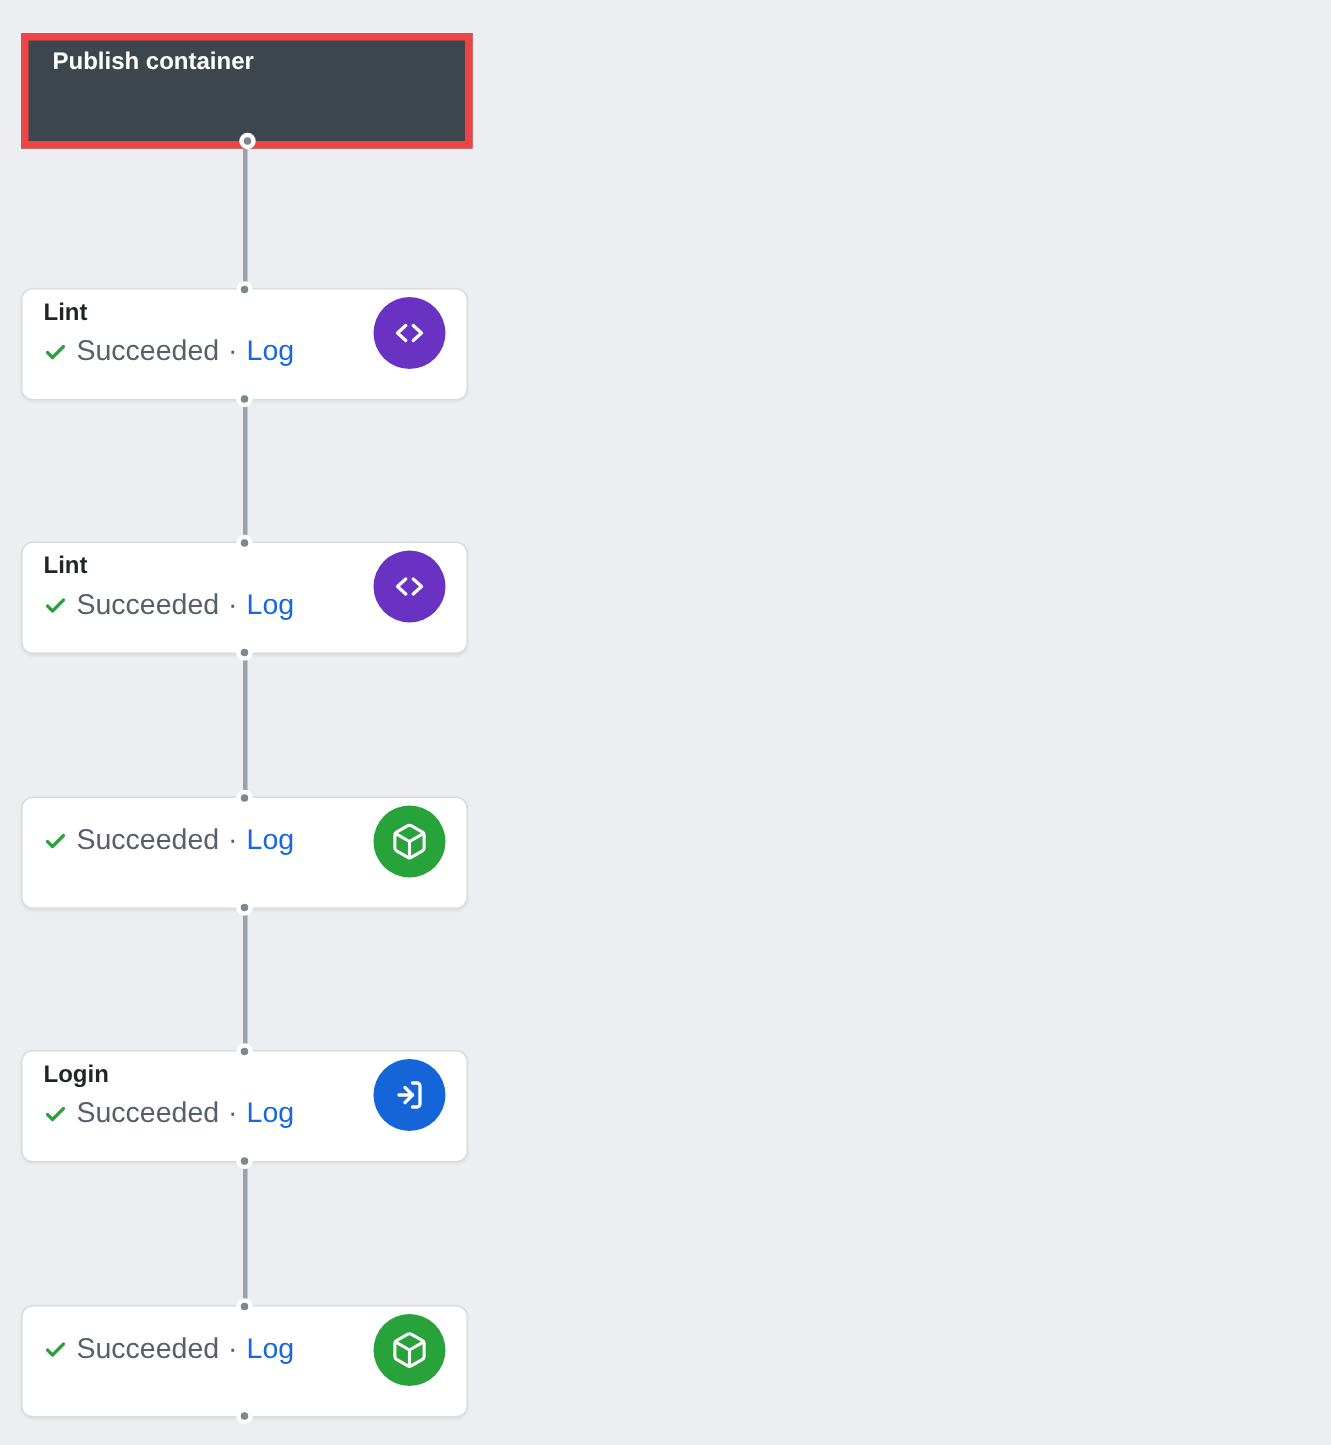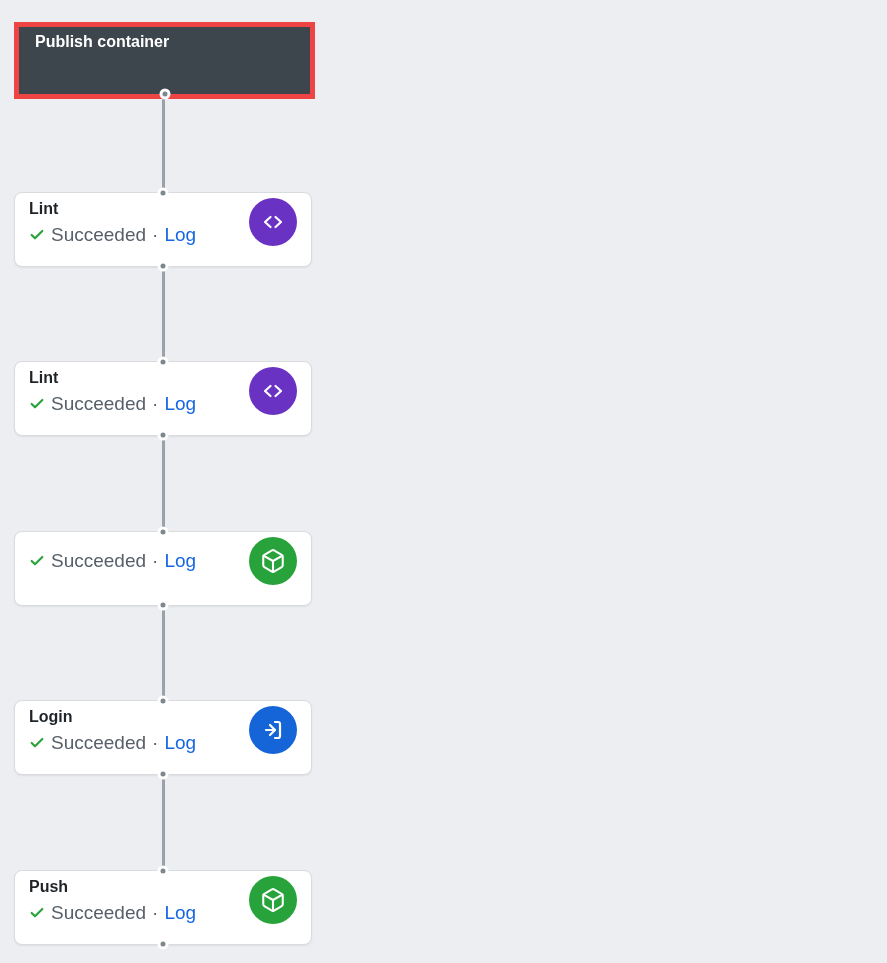--- a/index.html
+++ b/index.html
@@ -213,21 +213,20 @@
           <polyline points="9 7 14 12 9 17"></polyline>
           <line x1="14" y1="12" x2="5" y2="12"></line>
         </svg>
     </div>
     <span class="dot dot-bottom"></span>
   </div>
 
   <div class="step-card" style="top:870px">
     <span class="dot dot-top"></span>
     <div class="step-info">
-      <div class="step-title">Push</div>
       <div class="step-status">
         <span class="check-icon-wrap">
           <svg viewBox="0 0 24 24" width="16" height="16" fill="none" stroke="#28a33c" stroke-width="3.2" stroke-linecap="round" stroke-linejoin="round">
               <polyline points="20 6 9 17 4 12"></polyline>
             </svg>
         </span>
         <span>Succeeded</span>
         <span class="status-sep">·</span>
         <a class="log-link">Log</a>
       </div>

